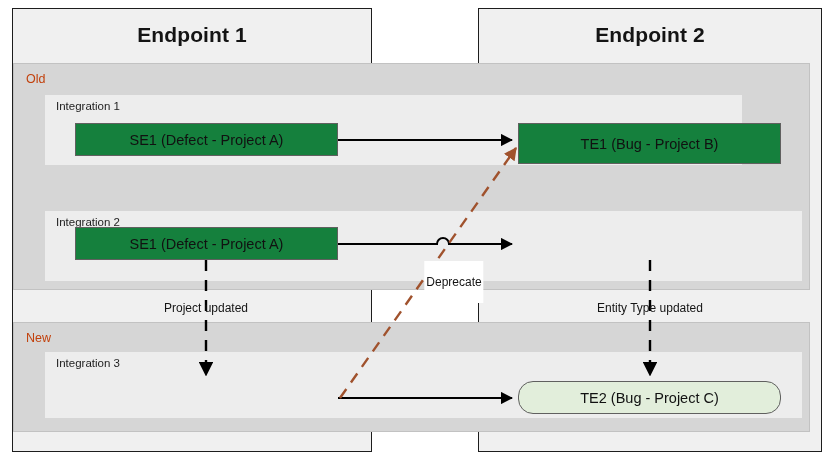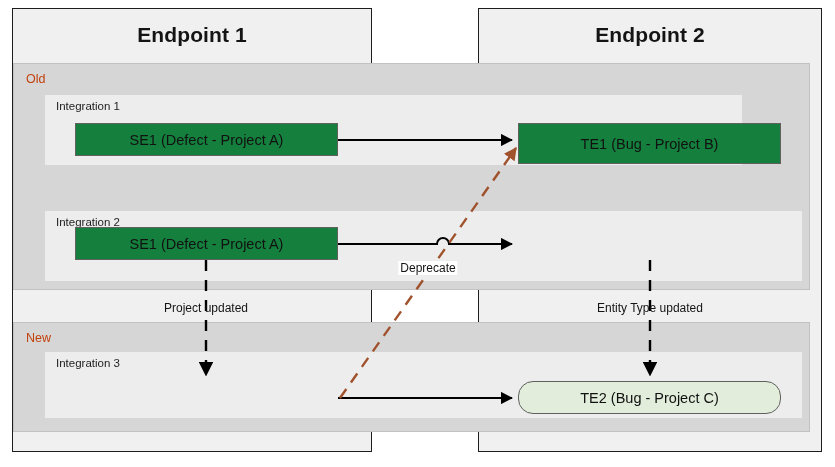--- a/index.html
+++ b/index.html
@@ -92,21 +92,22 @@
   .edge-label{
     position:absolute;
     font-size:12px;
     color:#141414;
     white-space:nowrap;
     transform:translateX(-50%);
     text-align:center;
   }
   .edge-label.boxed{
     background:#ffffff;
-    padding:0 2px;
+    padding:14px 2px;
+    margin-left:26px;
   }
 </style>
 </head>
 <body>
 
 <div id="canvas">
 
   <div class="endpoint" style="left:12px; top:8px; width:360px; height:444px;">
     <div class="endpoint-title">Endpoint 1</div>
   </div>

